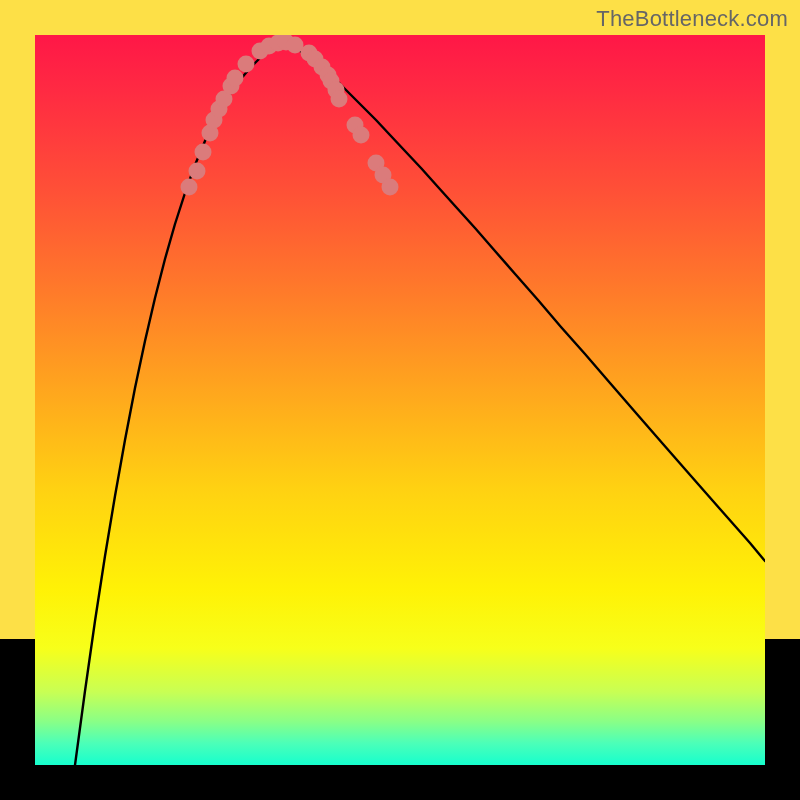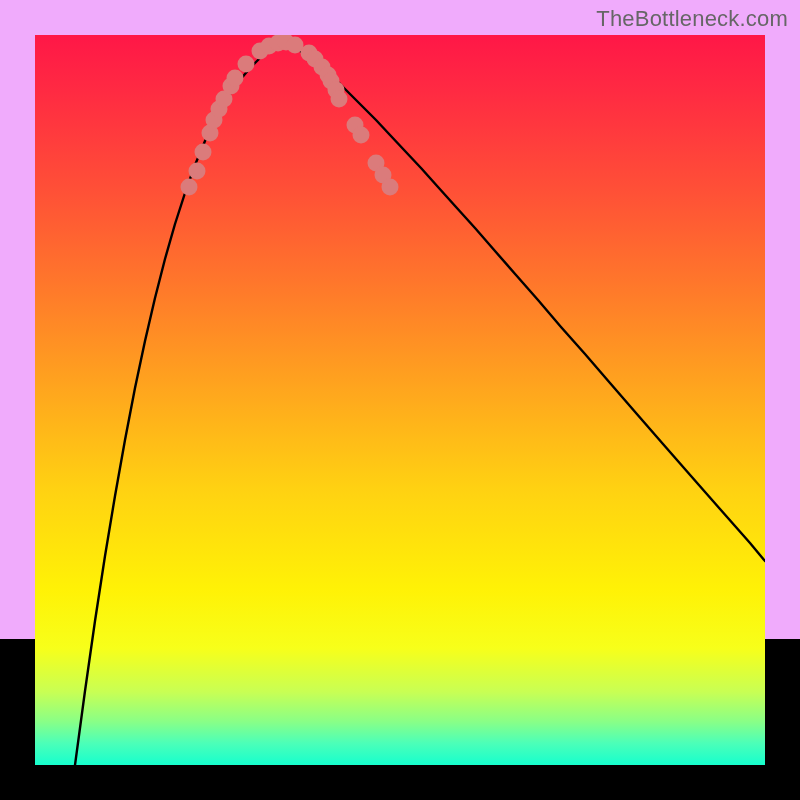--- a/index.html
+++ b/index.html
@@ -10,21 +10,21 @@
     background: #000;
     overflow: hidden;
     font-family: Arial, Helvetica, sans-serif;
   }
   .frame {
     position: absolute;
     left: 0;
     top: 0;
     width: 800px;
     height: 639px;
-    background: #f0abfc;
+    background: #fde047;
     text-align: right;
   }
   .plot-area {
     position: absolute;
     left: 35px;
     top: 35px;
     width: 730px;
     height: 730px;
     overflow: hidden;
   }

